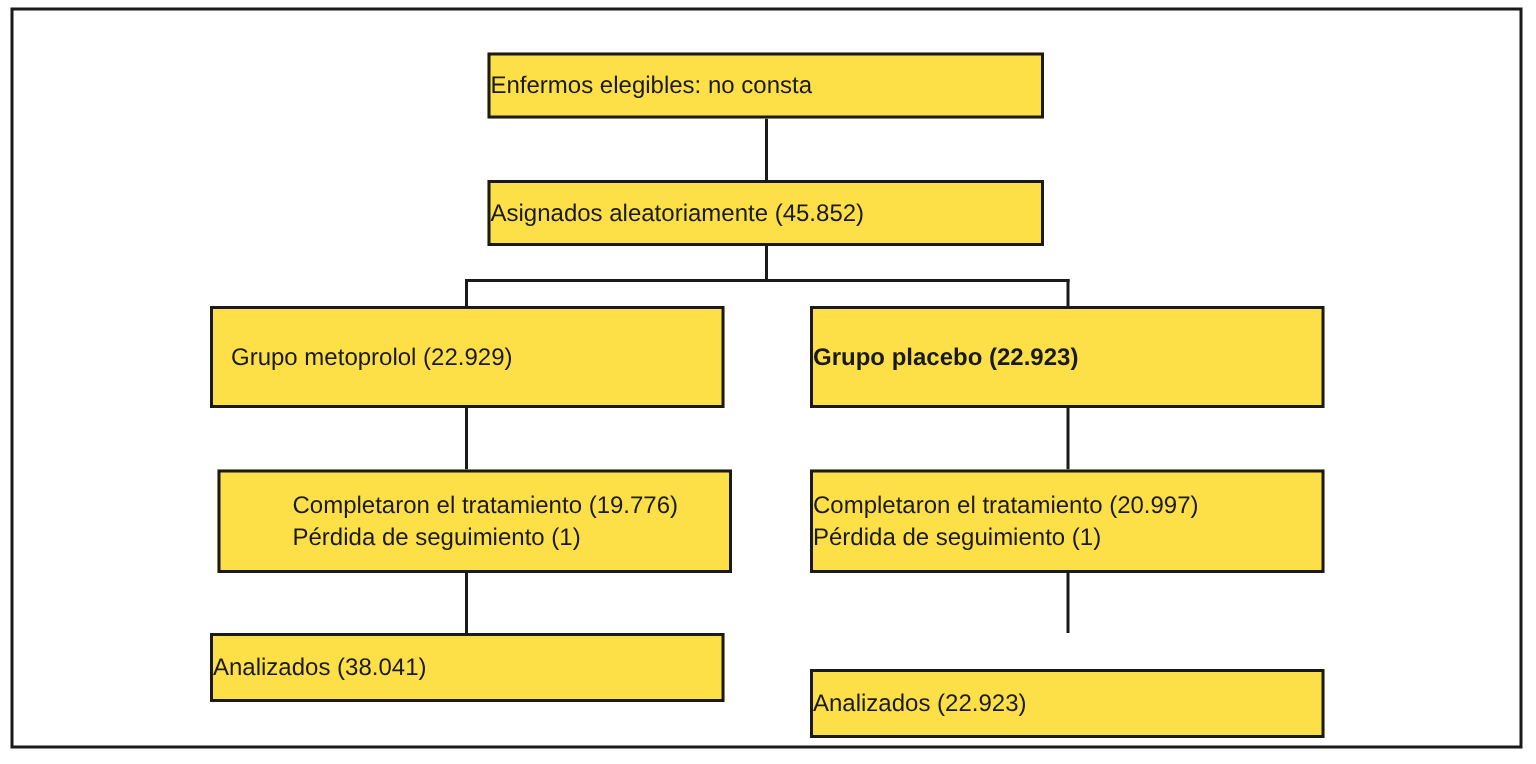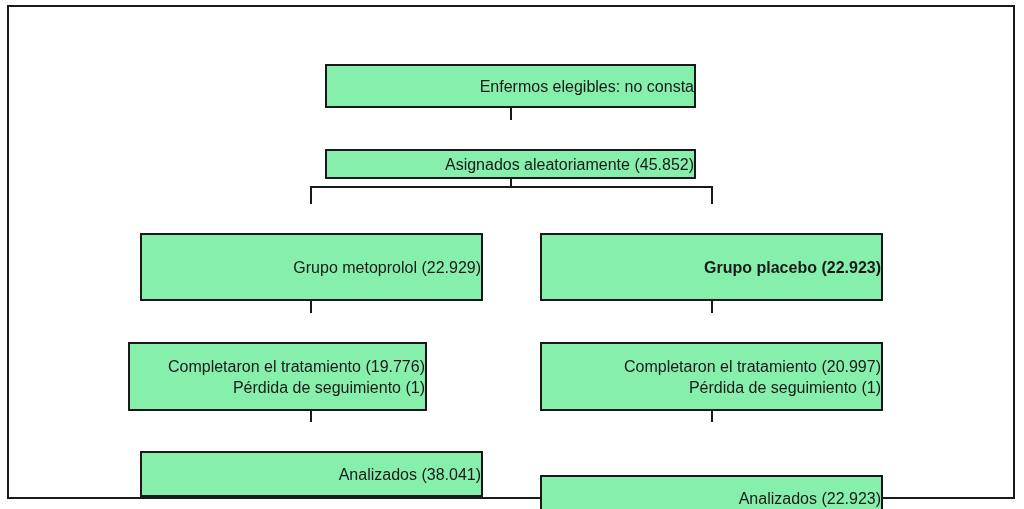--- a/index.html
+++ b/index.html
@@ -13,40 +13,39 @@
   .frame {
     position: absolute;
     left: 7px; top: 5px;
     width: 1008px; height: 494px;
     border: 2px solid #1a1a1a;
     background: #ffffff;
   }
   .node {
     position: absolute;
     border: 2px solid #1a1a1a;
-    background: #86efac;
+    background: #fde047;
     display: flex;
     flex-direction: column;
-    align-items: flex-end;
+    align-items: flex-start;
     justify-content: center;
     text-align: center;
     font-size: 16px;
     line-height: 21px;
     color: #1a1a1a;
-    margin-top: 29px;
   }
   .vline { position: absolute; width: 2px; background: #1a1a1a; }
   .hline { position: absolute; height: 2px; background: #1a1a1a; }
 
   
   .n-eligible   { left: 325px; top: 35px;  width: 371px; height: 44px; }
-  .n-randomized { left: 325px; top: 120px; width: 371px; height: 30px; }
+  .n-randomized { left: 325px; top: 120px; width: 371px; height: 44px; }
   .n-met        { left: 140px; top: 204px; width: 343px; height: 68px; padding-left: 12px; }
   .n-pla        { left: 540px; top: 204px; width: 343px; height: 68px; font-weight: bold; }
-  .n-cmet       { left: 128px; top: 313px; width: 299px; height: 69px; }
+  .n-cmet       { left: 145px; top: 313px; width: 343px; height: 69px; padding-left: 48px; }
   .n-cpla       { left: 540px; top: 313px; width: 343px; height: 69px; }
   .n-amet       { left: 140px; top: 422px; width: 343px; height: 46px; }
   .n-apla       { left: 540px; top: 446px; width: 343px; height: 46px; }
 
   
   .c1  { left: 510px; top: 79px;  height: 41px; }
   .c2  { left: 510px; top: 164px; height: 23px; }
   .ch  { left: 310px; top: 186px; width: 403px; }
   .c3l { left: 310px; top: 186px; height: 18px; }
   .c3r { left: 711px; top: 186px; height: 18px; }

